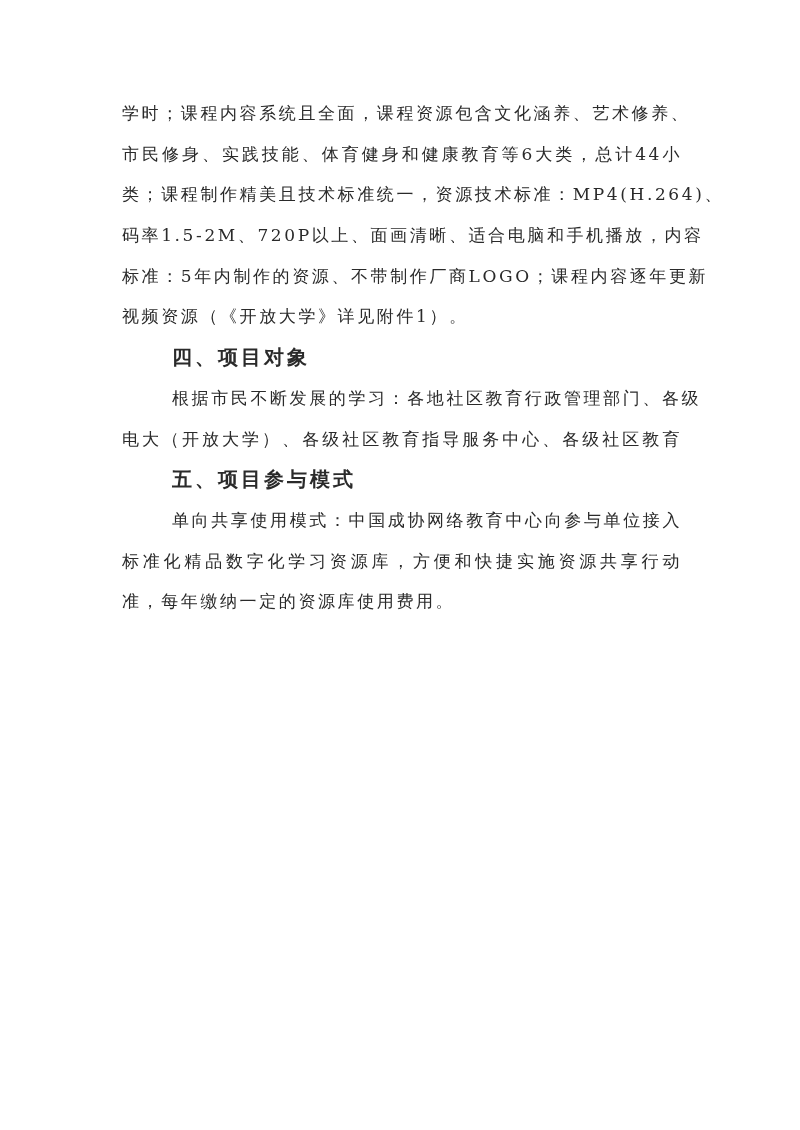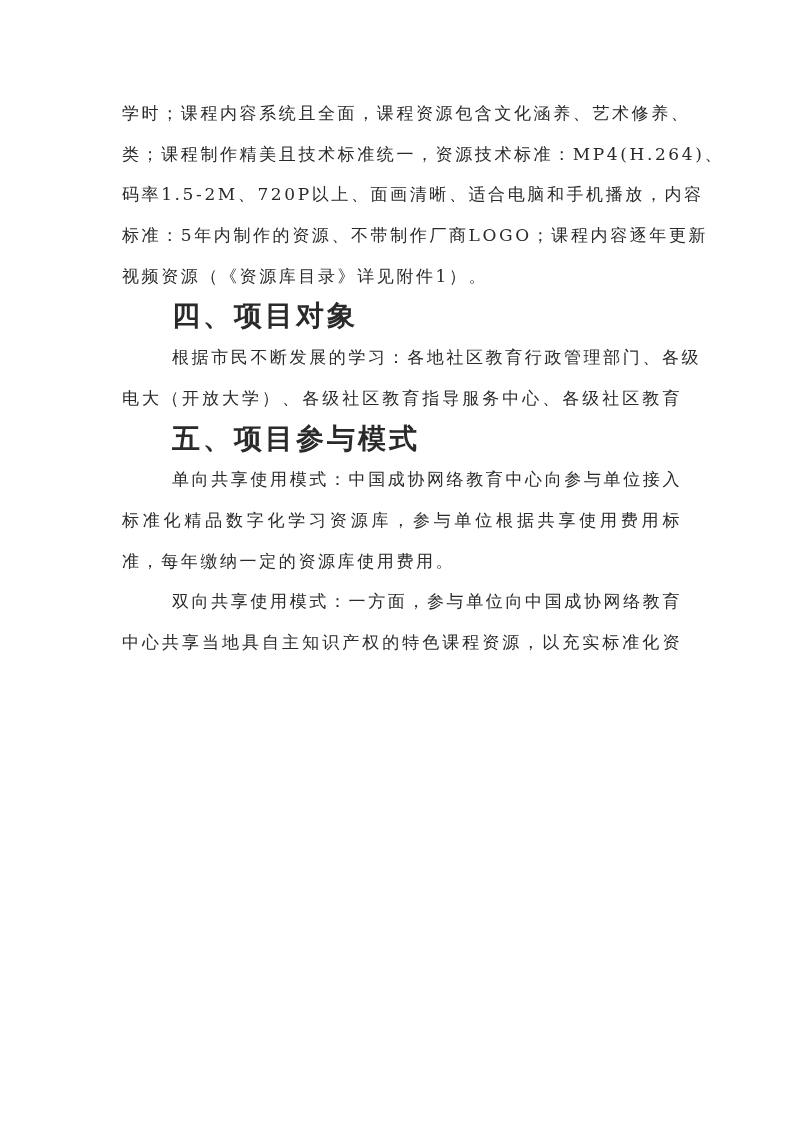--- a/index.html
+++ b/index.html
@@ -34,49 +34,46 @@
       text-align-last: left;
     }
     .indent {
       padding-left: 50px;
     }
     .heading {
       font-weight: bold;
       font-family: "DejaVu Sans", "Liberation Sans", sans-serif;
       text-align-last: left;
       letter-spacing: 3px;
-      font-size: 28px;
+      font-size: 20px;
     }
   </style>
 </head>
 <body>
 
 <div class="page">
 
   <div>
     <div class="line">学时；课程内容系统且全面，课程资源包含文化涵养、艺术修养、</div>
+    <div class="line">市民修身、实践技能、体育健身和健康教育等6大类，总计44小</div>
     <div class="line">类；课程制作精美且技术标准统一，资源技术标准：MP4(H.264)、</div>
     <div class="line">码率1.5-2M、720P以上、面画清晰、适合电脑和手机播放，内容</div>
     <div class="line">标准：5年内制作的资源、不带制作厂商LOGO；课程内容逐年更新</div>
-    <div class="line last">视频资源（《资源库目录》详见附件1）。</div>
+    <div class="line last">视频资源（《开放大学》详见附件1）。</div>
   </div>
 
 
   <div>
     <div class="line indent heading">四、项目对象</div>
     <div class="line indent">根据市民不断发展的学习：各地社区教育行政管理部门、各级</div>
     <div class="line">电大（开放大学）、各级社区教育指导服务中心、各级社区教育</div>
   </div>
 
   <div>
     <div class="line indent heading">五、项目参与模式</div>
     <div>
       <div class="line indent">单向共享使用模式：中国成协网络教育中心向参与单位接入</div>
-      <div class="line">标准化精品数字化学习资源库，参与单位根据共享使用费用标</div>
+      <div class="line">标准化精品数字化学习资源库，方便和快捷实施资源共享行动</div>
       <div class="line last">准，每年缴纳一定的资源库使用费用。</div>
-    </div>
-    <div>
-      <div class="line indent">双向共享使用模式：一方面，参与单位向中国成协网络教育</div>
-      <div class="line">中心共享当地具自主知识产权的特色课程资源，以充实标准化资</div>
     </div>
   </div>
 
 </div>
 
 </body></html>

